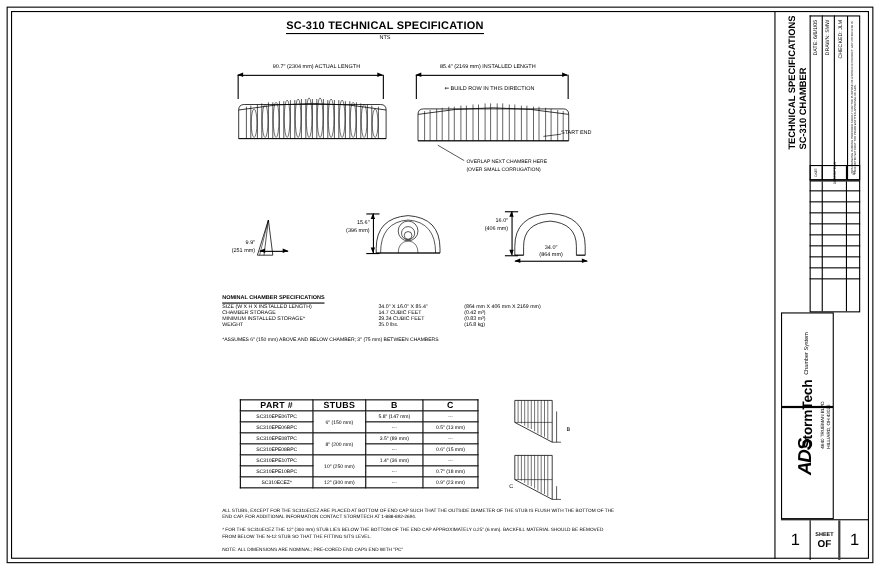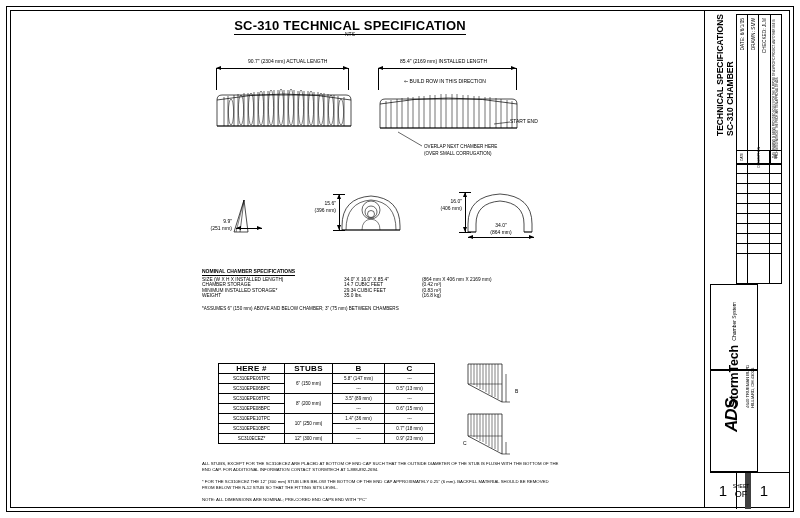--- a/index.html
+++ b/index.html
@@ -28,21 +28,21 @@
     width: 780px; height: 498px;
     border: 1px solid #000;
   }
 
   
   .doc-title {
     position: absolute;
     left: 0; top: 18px;
     width: 700px;
     text-align: center;
-    font-size: 13px;
+    font-size: 10px;
     font-weight: bold;
     letter-spacing: .2px;
   }
   .doc-title span { border-bottom: 1px solid #000; padding-bottom: 1px; }
   .doc-sub {
     position: absolute;
     left: 0; top: 31px;
     width: 700px;
     text-align: center;
     font-size: 5px;
@@ -239,26 +239,26 @@
     width: 80px; height: 36px;
     border-top: 1px solid #000;
     display: flex;
     align-items: center;
   }
   .sheet-num {
     width: 26px; text-align: center;
     font-size: 15px;
   }
   .sheet-mid {
-    width: 15px; text-align: center;
+    width: 28px; text-align: center;
     border-left: 1px solid #000;
-    border-right: 6px solid #404040;
+    border-right: 2px solid #404040;
     height: 36px;
     display: flex; flex-direction: column;
-    align-items: center; justify-content: center;
+    align-items: center; justify-content: center; font-weight: bold;
   }
   .sheet-mid .lbl { font-size: 5px; }
   .sheet-mid .of { font-size: 9px; }
   .sheet-tot {
     width: 26px; text-align: center;
     font-size: 15px;
   }
 
   
   .rev-grid {
@@ -491,21 +491,21 @@
           <td class="c3">(16.8 kg)</td>
         </tr>
       </tbody>
     </table>
     <div class="spec-foot">*ASSUMES 6" (150 mm) ABOVE AND BELOW CHAMBER; 3" (75 mm) BETWEEN CHAMBERS</div>
   </div>
 
   <table class="parts">
     <thead>
       <tr>
-        <th class="h-part">HERE #</th>
+        <th class="h-part">PART #</th>
         <th class="h-stub">STUBS</th>
         <th class="h-b">B</th>
         <th class="h-c">C</th>
       </tr>
     </thead>
     <tbody>
       <tr>
         <td class="partno">SC310EPE06TPC</td>
         <td rowspan="2">6" (150 mm)</td>
         <td>5.8" (147 mm)</td>

